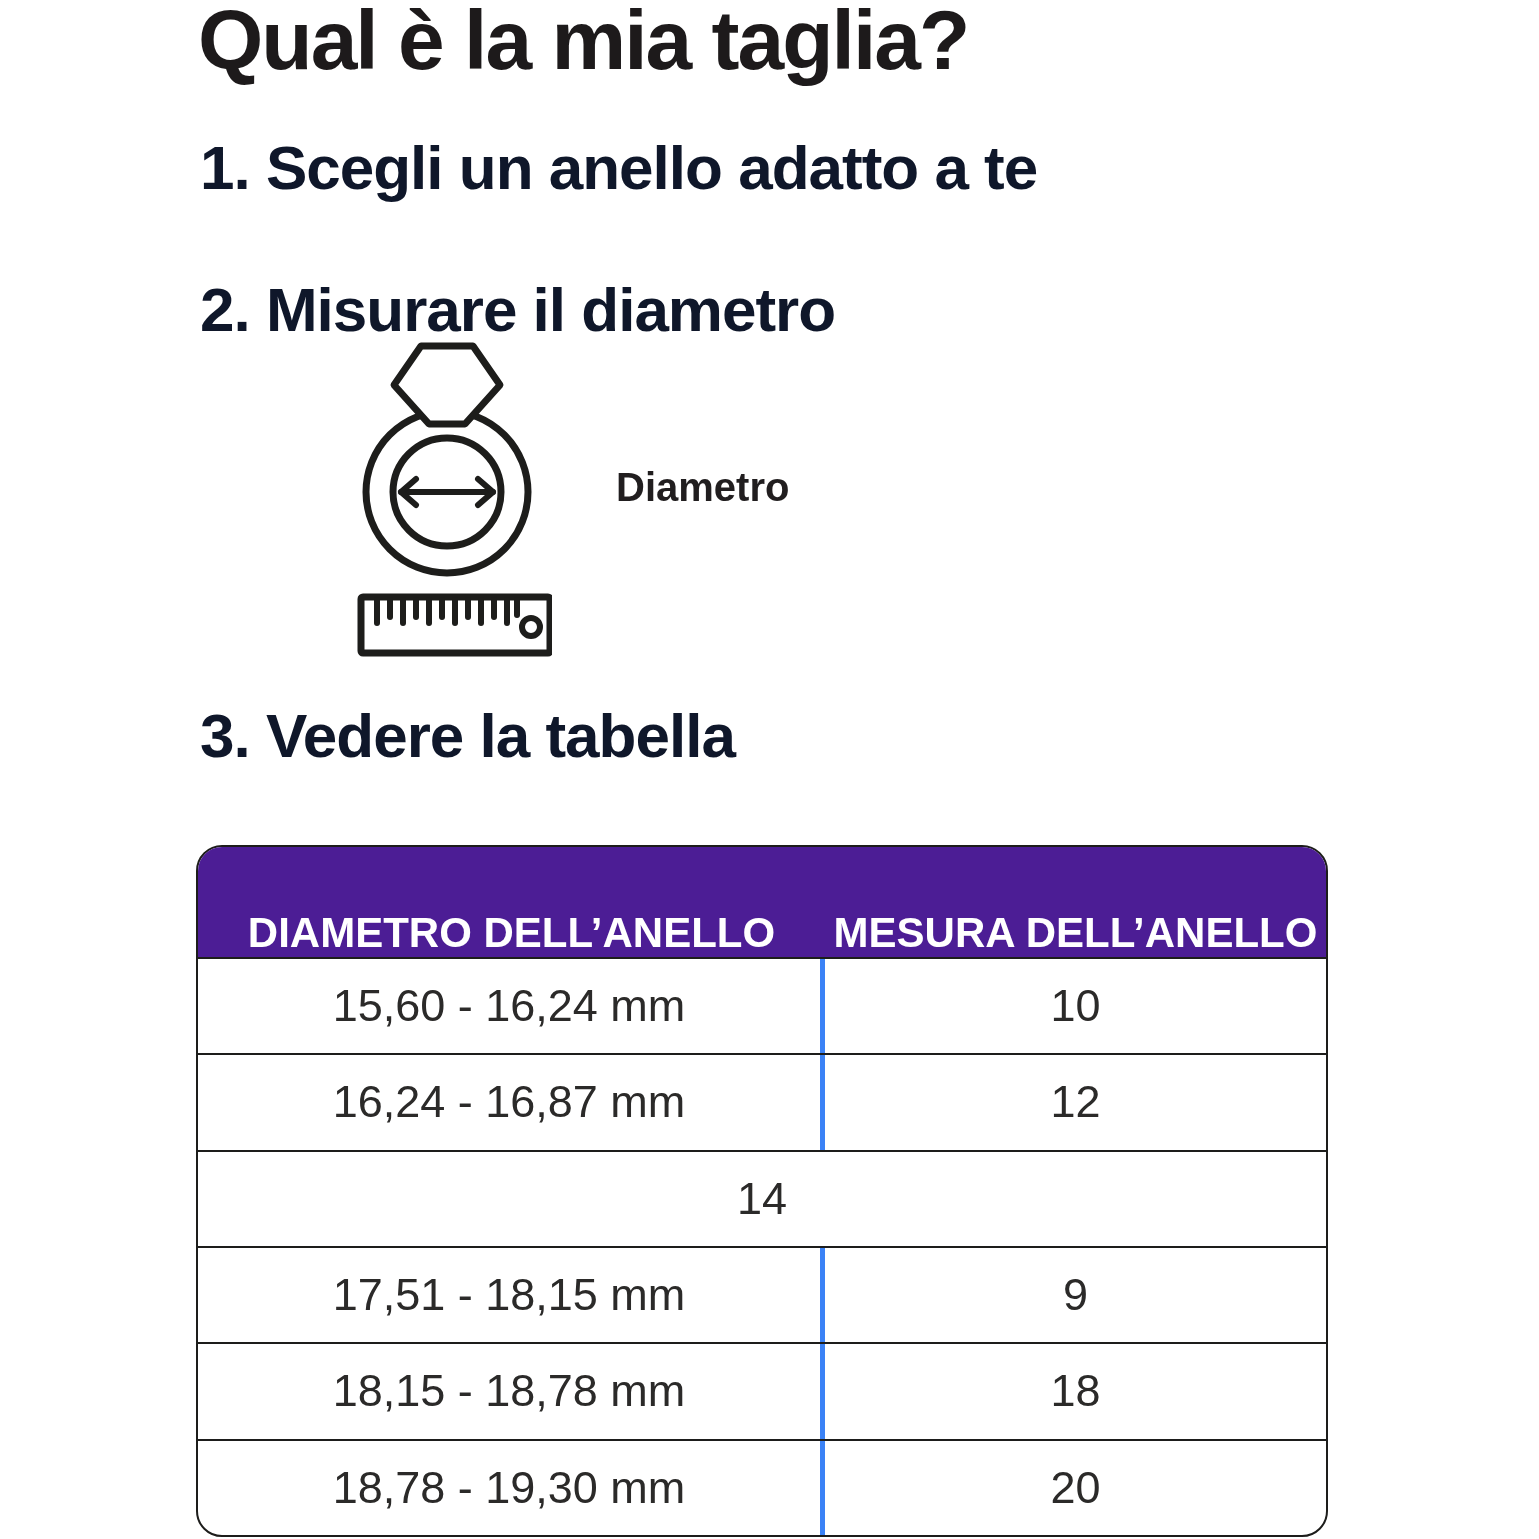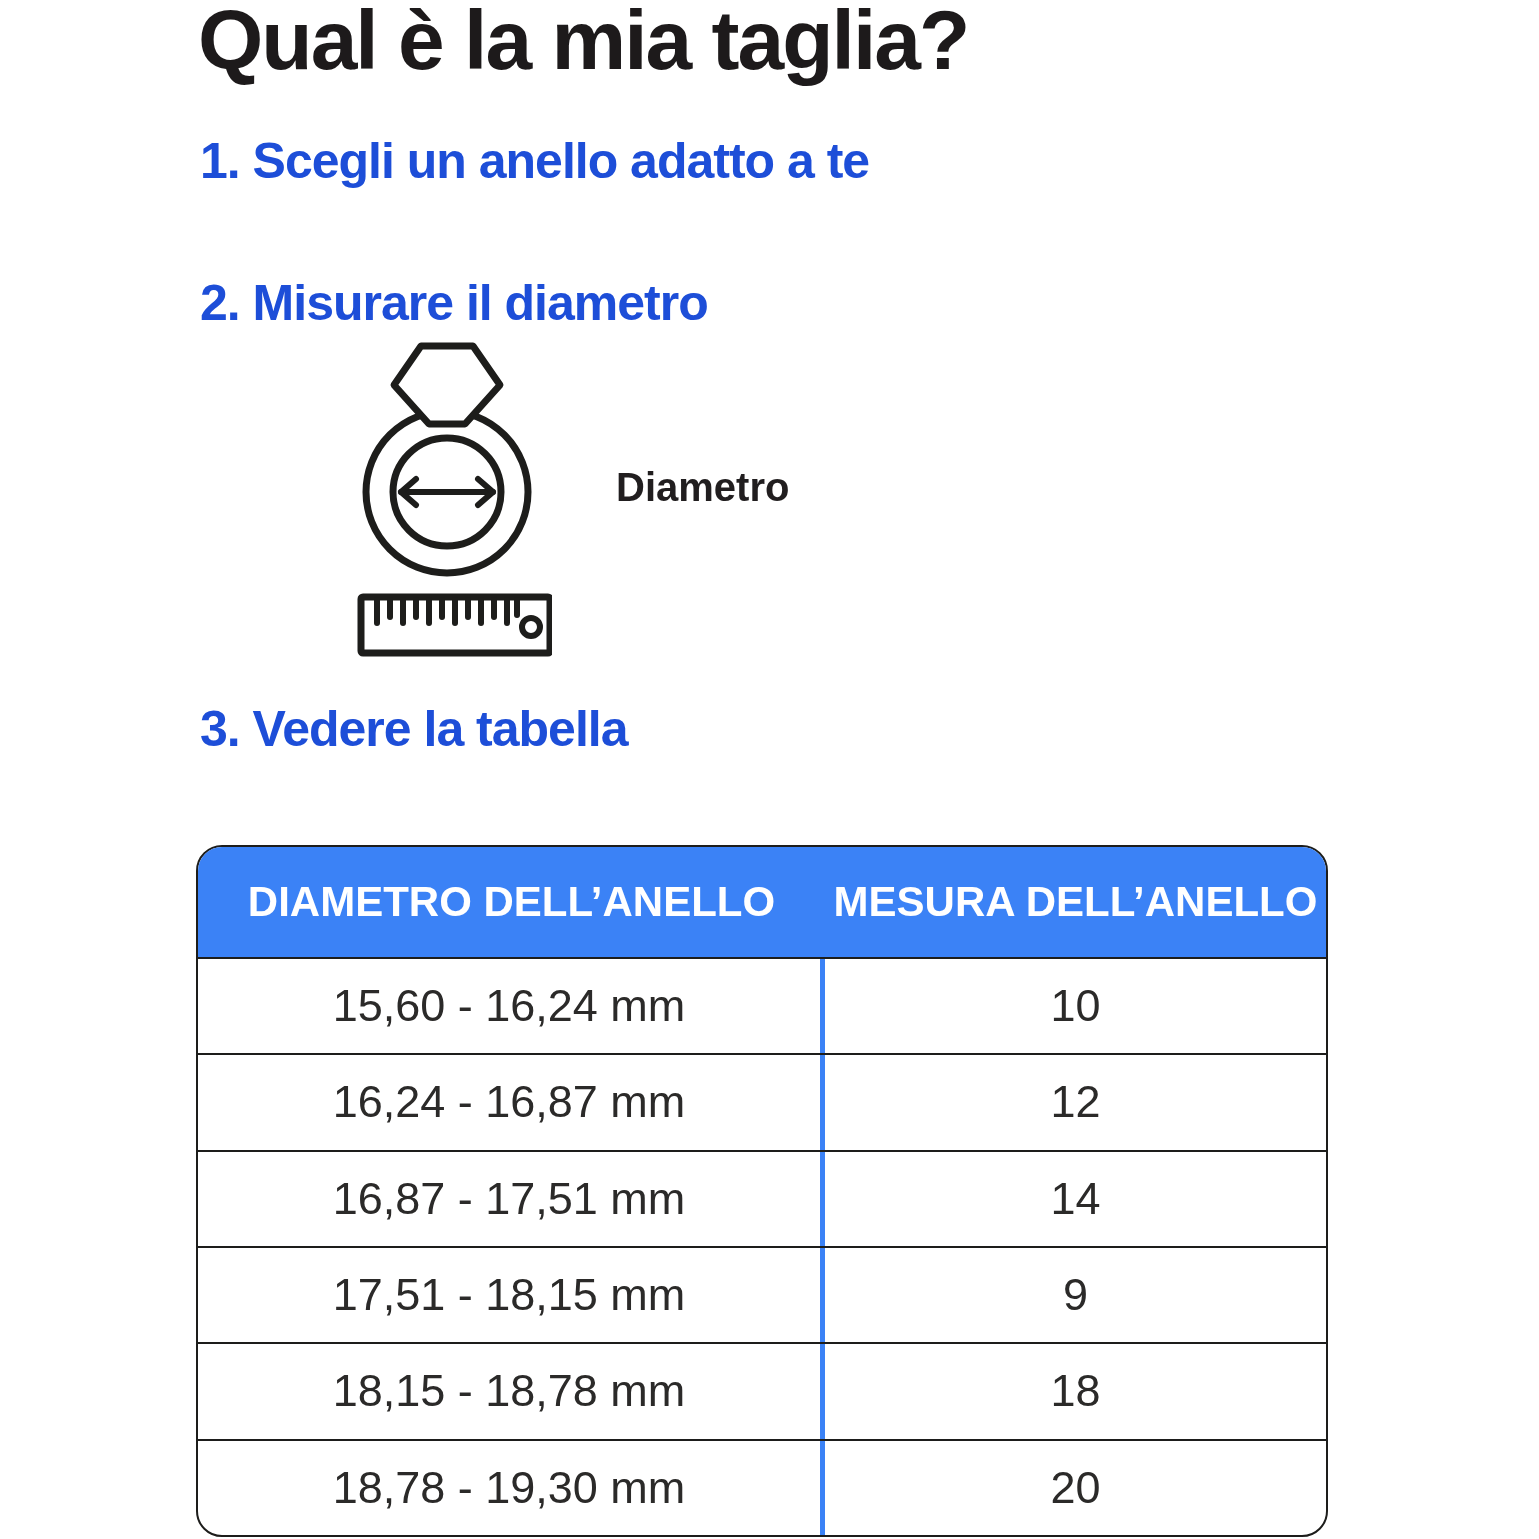--- a/index.html
+++ b/index.html
@@ -5,41 +5,41 @@
   * { margin: 0; padding: 0; box-sizing: border-box; }
   html, body { width: 1539px; height: 1539px; background: #ffffff; overflow: hidden; }
   body { font-family: "Liberation Sans", "DejaVu Sans", sans-serif; color: #211e1f; position: relative; }
 
   .page-title {
     position: absolute; left: 198px; top: -8px;
     font-size: 84px; font-weight: 800; letter-spacing: -2px; color: #1d1a1b;
   }
   .step {
     position: absolute; left: 200px;
-    font-size: 50px; font-weight: 700; letter-spacing: -1px; color: #1d4ed8;
+    font-size: 62px; font-weight: 700; letter-spacing: -1px; color: #0f172a;
   }
   .step-1 { top: 132px; }
   .step-2 { top: 230px; margin-top: 44px; }
   .step-3 { top: 700px; }
 
   .diagram { position: absolute; left: 352px; top: 338px; width: 200px; height: 322px; }
   .diagram svg { display: block; width: 100%; height: 100%; }
   .diametro-label {
     position: absolute; left: 616px; top: 465px;
     font-size: 40px; font-weight: 700; color: #211e1f;
   }
 
   .size-table {
     position: absolute; left: 196px; top: 845px;
     width: 1132px; height: 692px;
     border: 2px solid #1d1d1b; border-radius: 26px;
     overflow: hidden; background: #ffffff;
   }
   .thead {
-    display: flex; height: 110px; background: #3b82f6;
+    display: flex; height: 110px; background: #4c1d95; align-items: flex-end;
   }
   .th {
     display: flex; align-items: center; justify-content: center;
     color: #ffffff; font-size: 42px; font-weight: 700; letter-spacing: 0px;
     white-space: nowrap;
   }
   .col-d { width: 627px; }
   .col-s { width: 501px; flex: 1; }
   .trow {
     display: flex; height: calc((100% - 110px) / 6);
@@ -109,21 +109,20 @@
 
   <div class="trow">
     <div class="td col-d">15,60 - 16,24 mm</div>
     <div class="td col-s">10</div>
   </div>
   <div class="trow">
     <div class="td col-d">16,24 - 16,87 mm</div>
     <div class="td col-s">12</div>
   </div>
   <div class="trow">
-    <div class="td col-d">16,87 - 17,51 mm</div>
     <div class="td col-s">14</div>
   </div>
   <div class="trow">
     <div class="td col-d">17,51 - 18,15 mm</div>
     <div class="td col-s">9</div>
   </div>
   <div class="trow">
     <div class="td col-d">18,15 - 18,78 mm</div>
     <div class="td col-s">18</div>
   </div>

